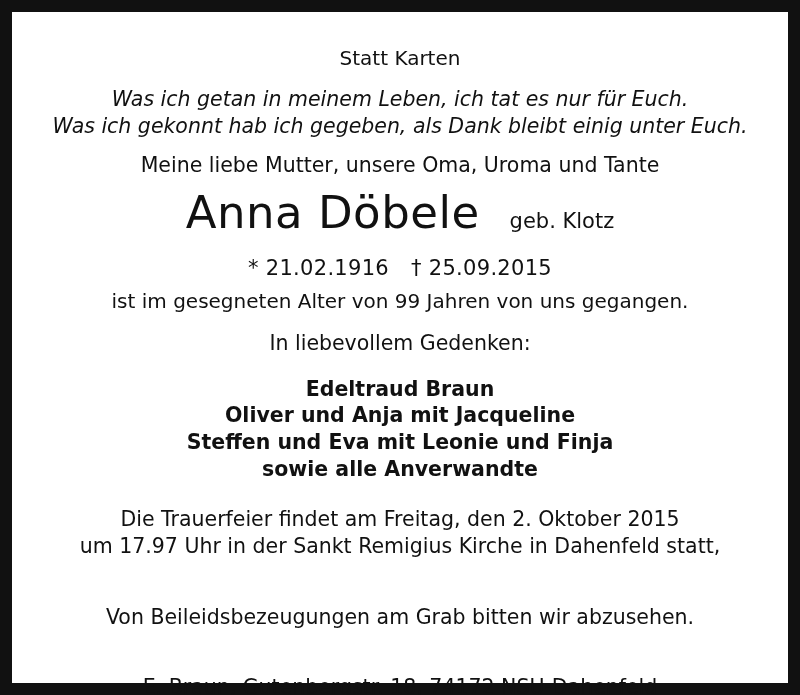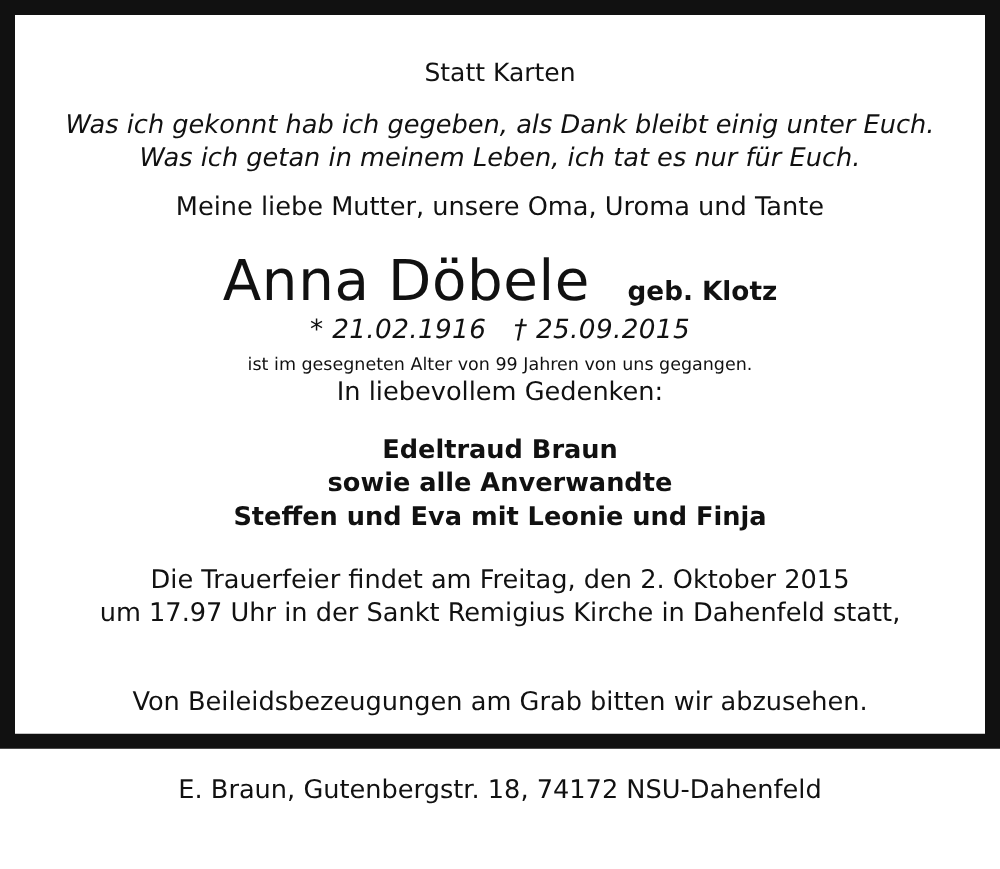--- a/index.html
+++ b/index.html
@@ -10,21 +10,21 @@
   body {
     width: 800px;
     height: 695px;
     font-family: "DejaVu Sans", sans-serif;
     color: #111111;
     overflow: hidden;
   }
   .obituary {
     position: relative;
     width: 800px;
-    height: 599px;
+    height: 695px;
     box-sizing: border-box;
     border: 12px solid #111111;
     background: #ffffff;
     display: flex;
     flex-direction: column;
     align-items: center;
     justify-content: flex-start;
     padding: 34px 30px 18px 30px;
   }
   .line {
@@ -39,54 +39,53 @@
   .verse {
     font-style: italic;
     font-size: 20.5px;
     line-height: 1.30;
   }
   .verse-block {
     margin-bottom: 13px;
   }
   .intro {
     font-size: 20.5px;
-    margin-bottom: 18px;
+    margin-bottom: 6px;
   }
   .name-row {
     display: flex;
     align-items: baseline;
     justify-content: center;
     gap: 30px;
     margin-top: 2px;
-    margin-bottom: 0;
+    margin-bottom: 17px;
   }
   .name-main {
     font-size: 45px;
     letter-spacing: 0.5px;
   }
   .name-born {
     font-size: 21px;
-    font-weight: bold;
   }
   .dates {
     font-size: 21px;
     letter-spacing: 0.3px;
     margin-bottom: 8px;
-    font-style: italic;
   }
   .dates .sep {
     display: inline-block;
     width: 22px;
   }
   .residence {
     font-size: 20.5px;
     margin-bottom: 11px;
   }
   .passed {
-    font-size: 14px;
+    font-size: 20px;
+    margin-bottom: 17px;
   }
   .memory-head {
     font-size: 20.5px;
     margin-bottom: 20px;
   }
   .family {
     font-weight: bold;
     font-size: 20.5px;
     line-height: 1.30;
   }
@@ -106,44 +105,45 @@
   }
 </style>
 </head>
 <body>
 
 <div class="obituary">
 
   <div class="line statt">Statt Karten</div>
 
   <div class="verse-block">
+    <div class="line verse">Was ich getan in meinem Leben, ich tat es nur für Euch.</div>
     <div class="line verse">Was ich gekonnt hab ich gegeben, als Dank bleibt einig unter Euch.</div>
-    <div class="line verse">Was ich getan in meinem Leben, ich tat es nur für Euch.</div>
   </div>
 
   <div class="line intro">Meine liebe Mutter, unsere Oma, Uroma und Tante</div>
 
   <div class="name-row">
     <span class="name-main">Anna Döbele</span>
     <span class="name-born">geb. Klotz</span>
   </div>
 
   <div class="line dates">
     <span>* 21.02.1916</span><span class="sep"></span><span>† 25.09.2015</span>
   </div>
 
 
   <div class="line passed">ist im gesegneten Alter von 99 Jahren von uns gegangen.</div>
 
   <div class="line memory-head">In liebevollem Gedenken:</div>
 
   <div class="family-block">
     <div class="line family">Edeltraud Braun</div>
+    <div class="line family">Oliver und Anja mit Jacqueline</div>
+    <div class="line family">Steffen und Eva mit Leonie und Finja</div>
     <div class="line family">sowie alle Anverwandte</div>
-    <div class="line family">Steffen und Eva mit Leonie und Finja</div>
   </div>
 
   <div class="ceremony-block">
     <div class="line ceremony">Die Trauerfeier findet am Freitag, den 2. Oktober 2015</div>
     <div class="line ceremony">um 17.97 Uhr in der Sankt Remigius Kirche in Dahenfeld statt,</div>
   </div>
 
   <div class="closing-block">
     <div class="line closing">Von Beileidsbezeugungen am Grab bitten wir abzusehen.</div>
     <div class="line closing">E. Braun, Gutenbergstr. 18, 74172 NSU-Dahenfeld</div>

